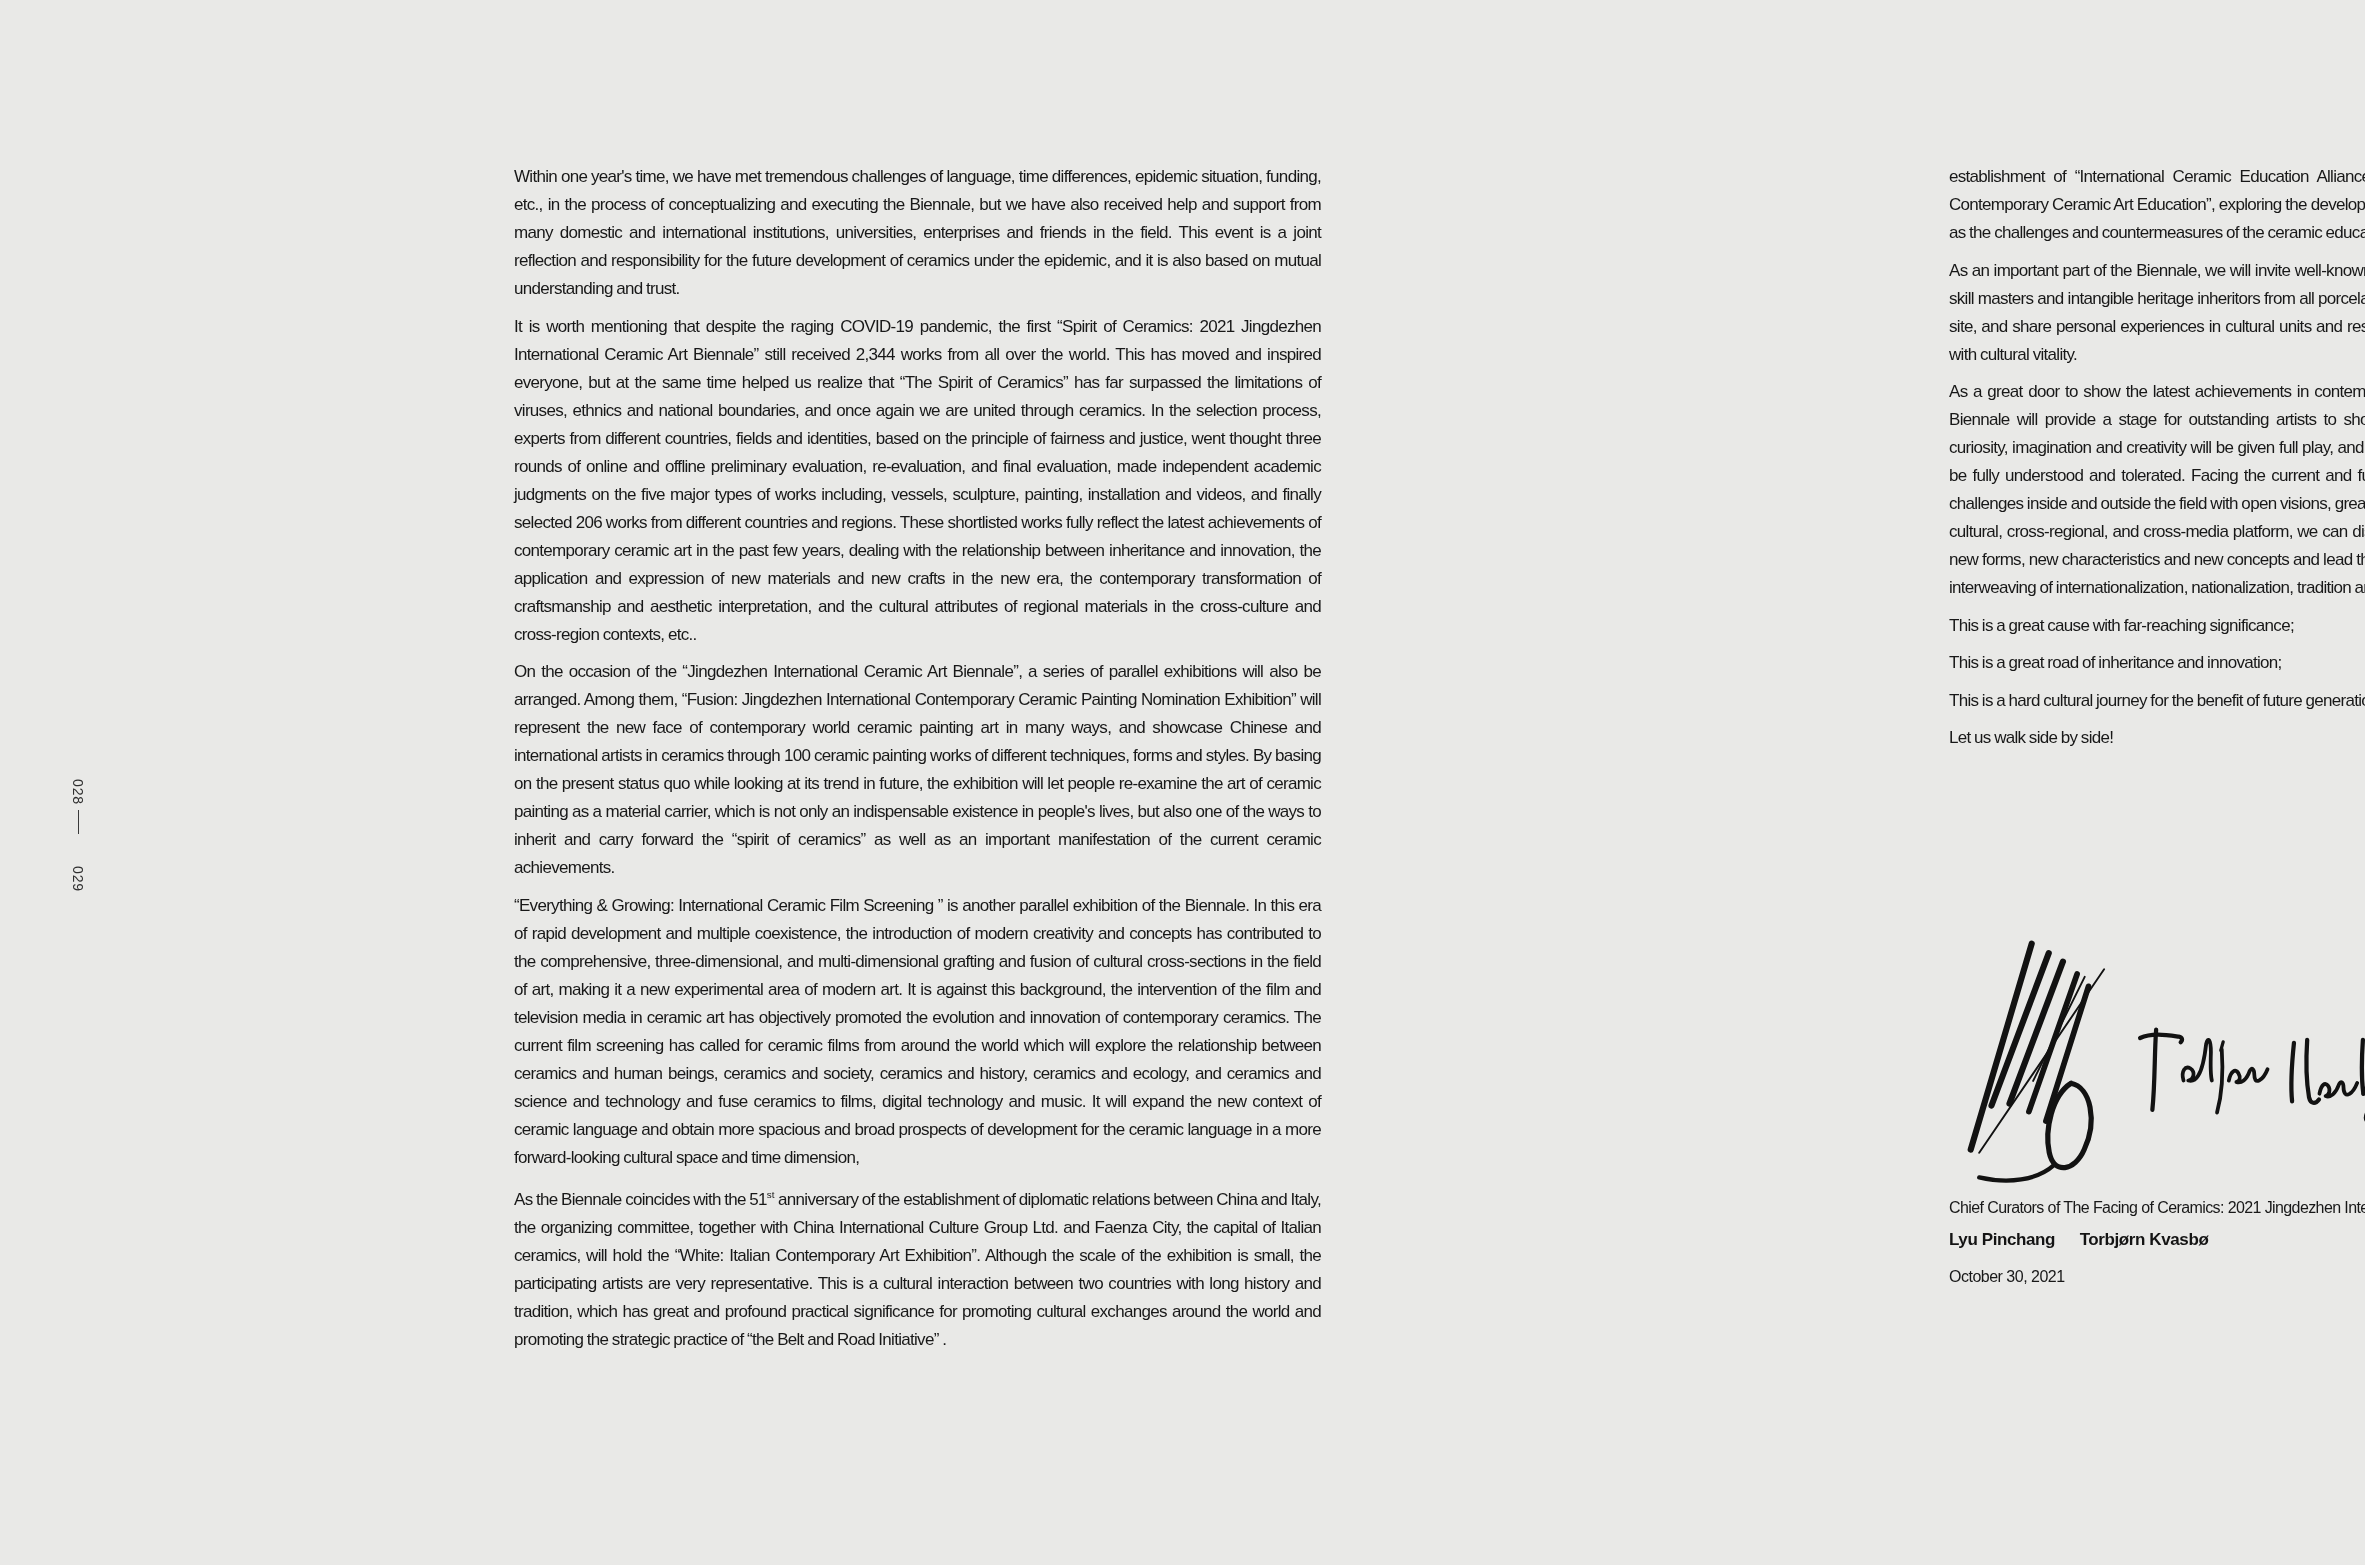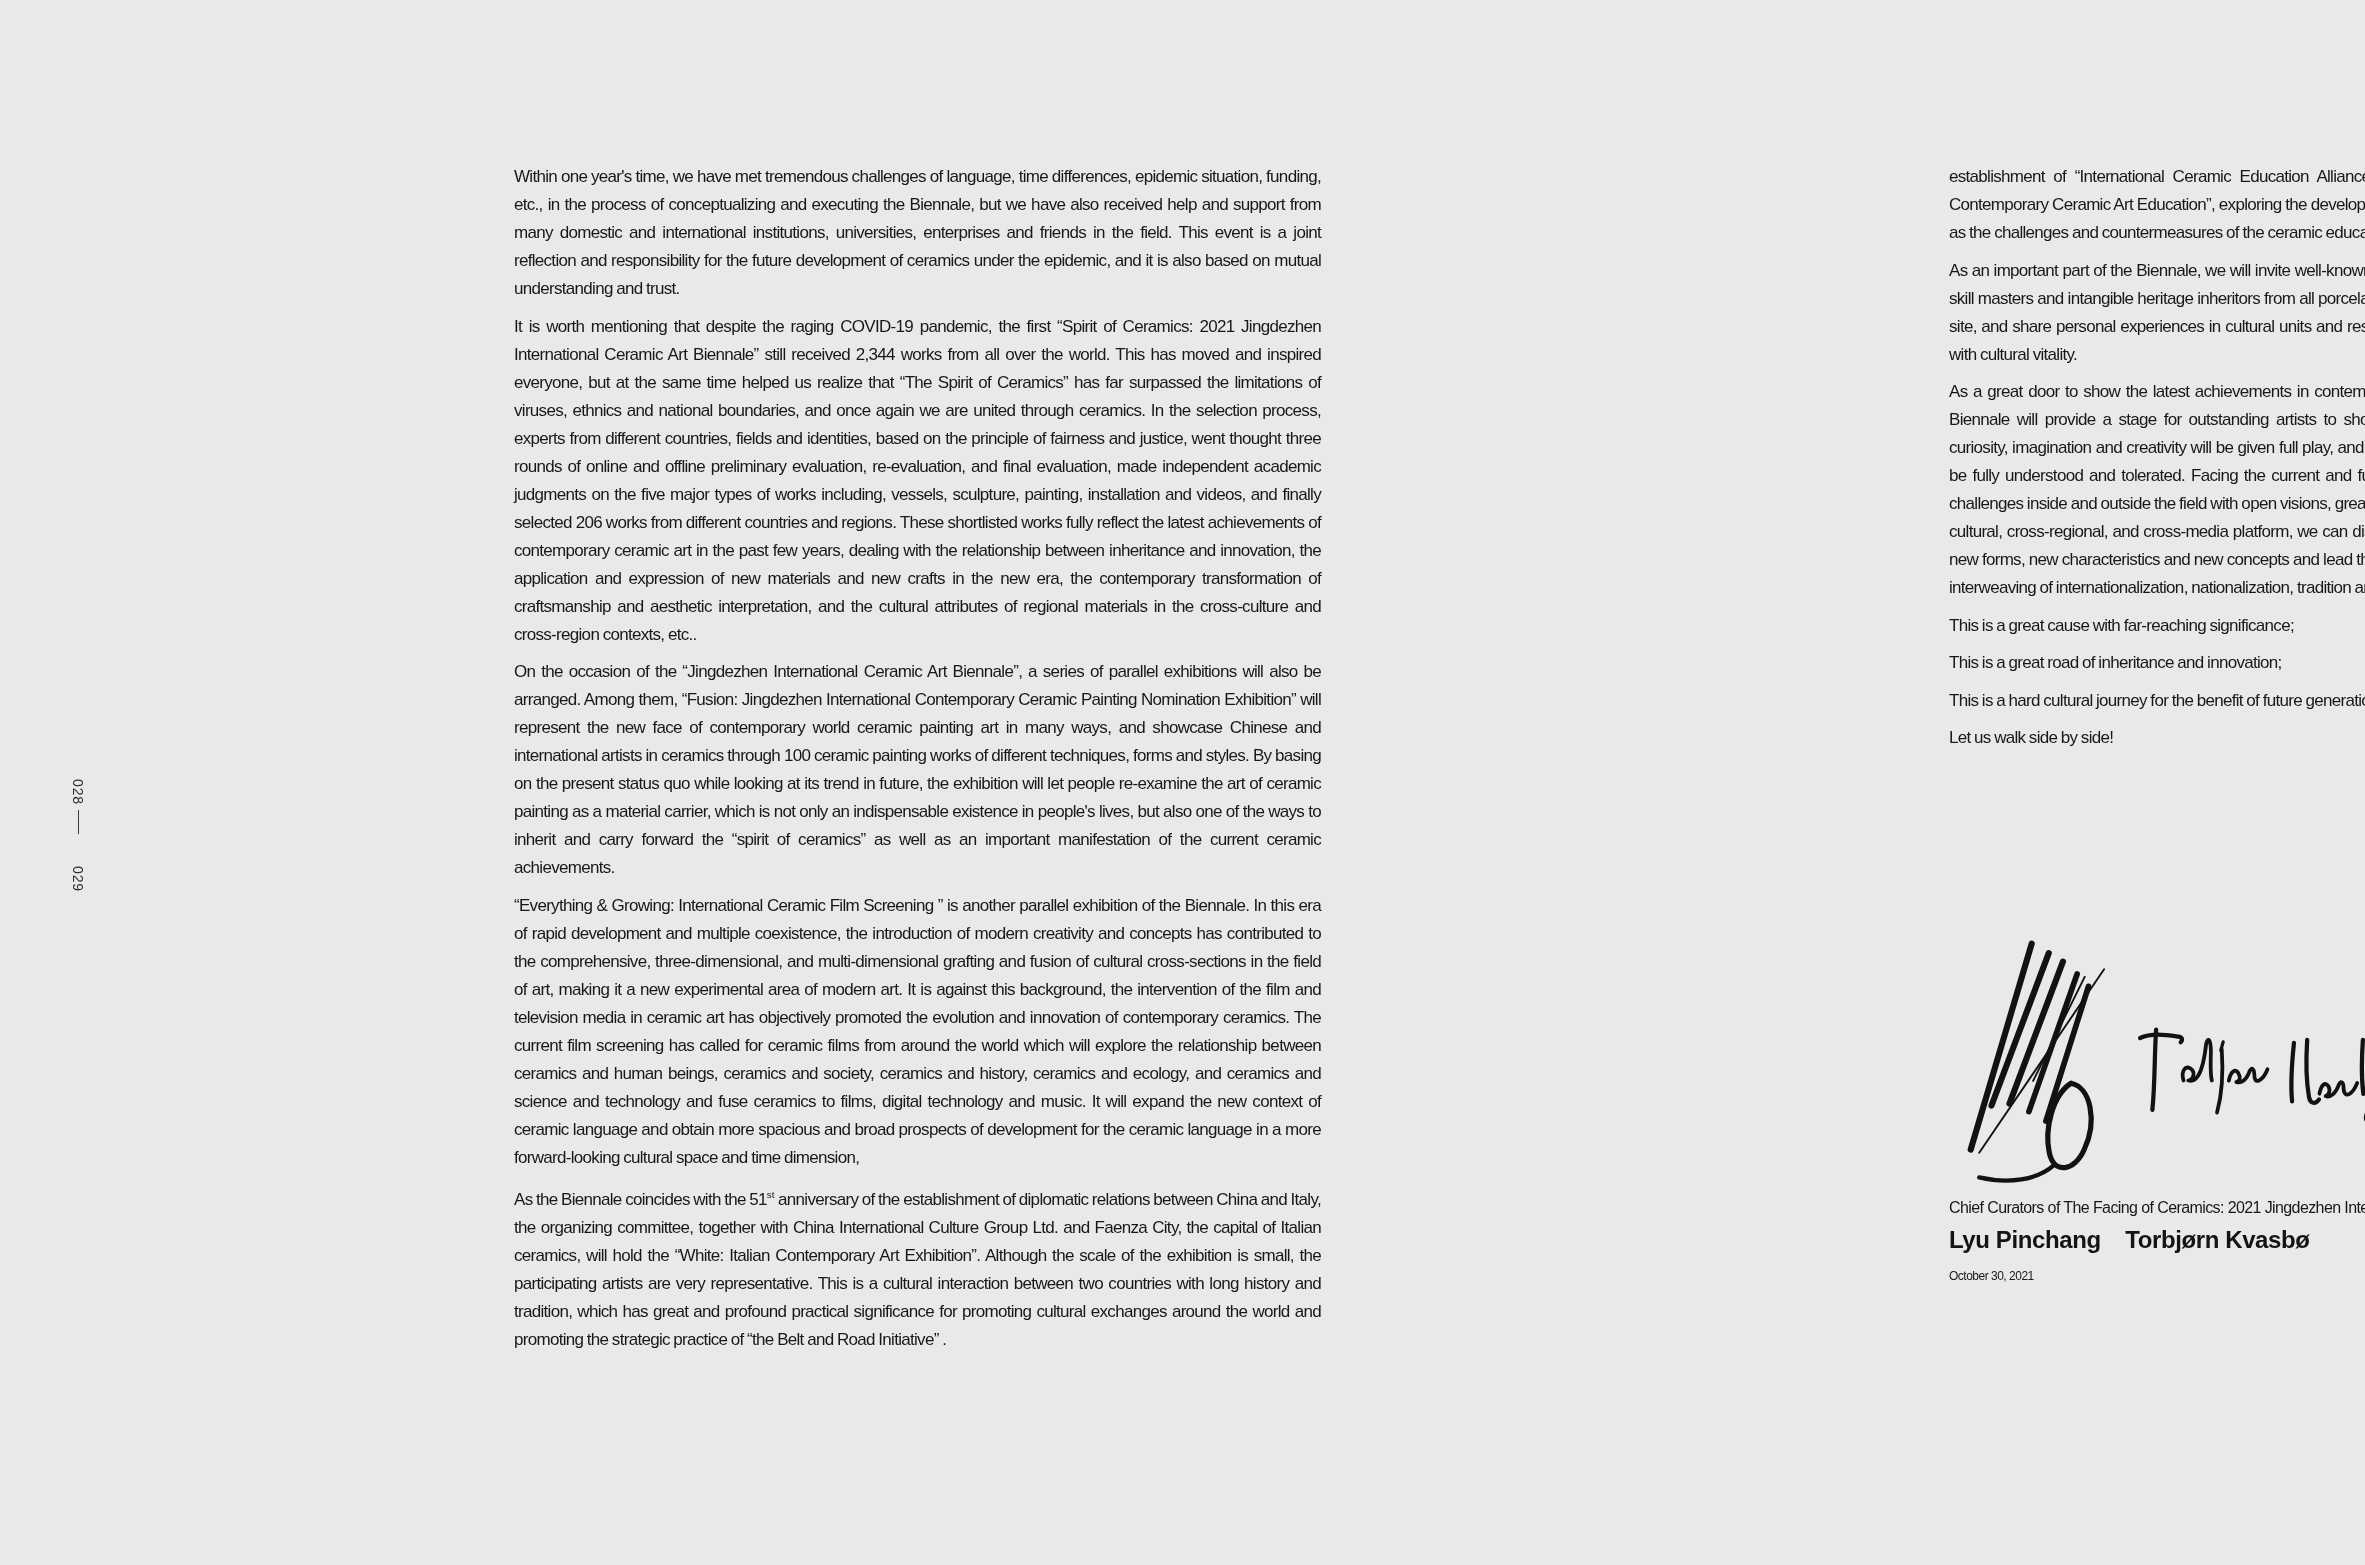--- a/index.html
+++ b/index.html
@@ -58,32 +58,32 @@
     left: 1949px; top: 1196px;
     width: 812px;
     font-size: 16px;
     line-height: 23px;
     letter-spacing: -0.6px;
     color: #181818;
   }
   .signoff-names {
     position: absolute;
     left: 1949px; top: 1226px;
-    font-size: 24px;
+    font-size: 17px;
     line-height: 27.4px;
     font-weight: 700;
     letter-spacing: -0.4px;
     color: #141414;
     display: flex;
     gap: 24.6px;
   }
   .signoff-date {
     position: absolute;
     left: 1949px; top: 1265px;
-    font-size: 12px;
+    font-size: 16px;
     line-height: 23px;
     letter-spacing: -0.5px;
     color: #181818;
   }
 </style>
 </head>
 <body>
 
 <div class="page">
 

